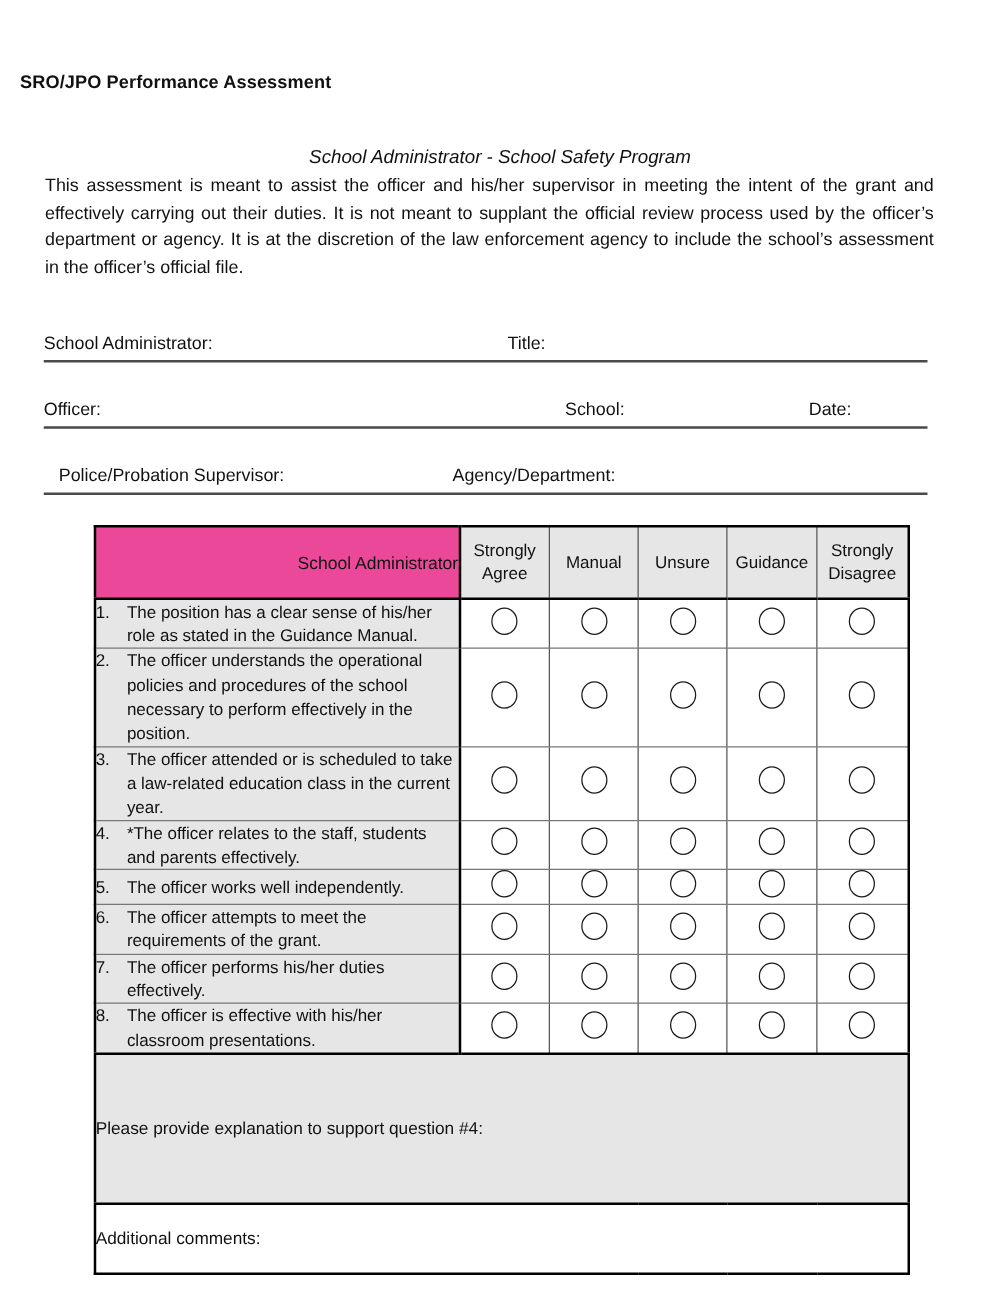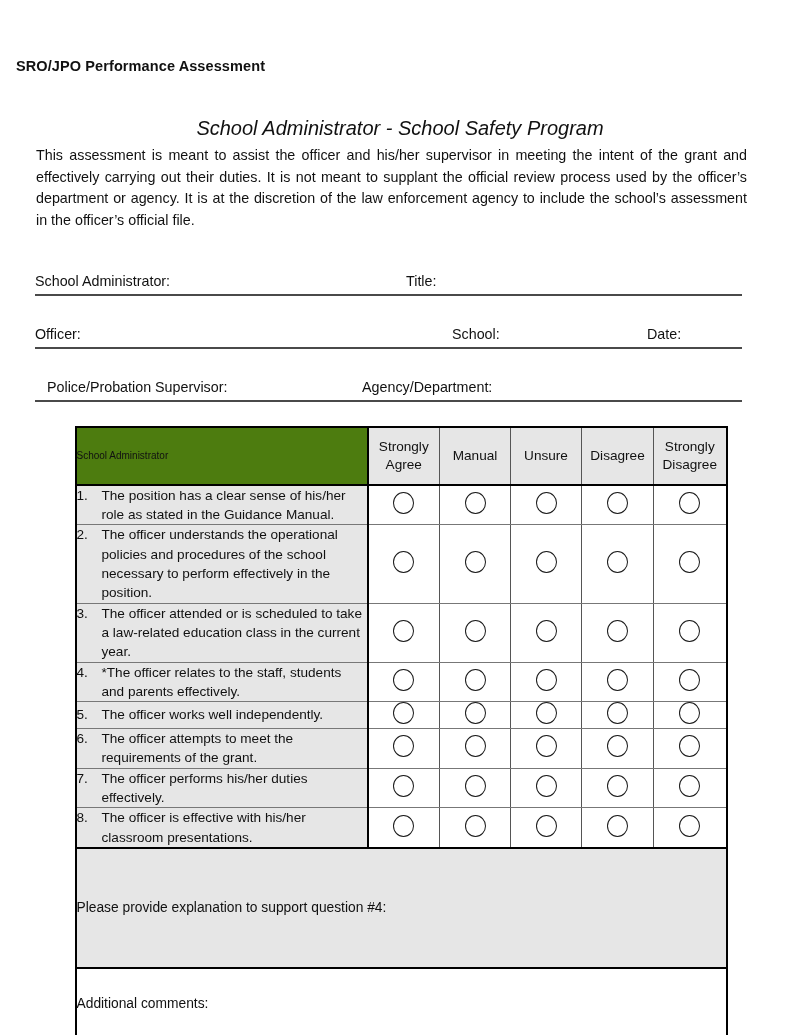--- a/index.html
+++ b/index.html
@@ -29,21 +29,21 @@
     text-align: left;
     font-weight: bold;
     font-size: 14.5px;
     letter-spacing: 0.1px;
     margin: 16px;
     padding-top: 42px;
   }
   .doc-subtitle {
     text-align: center;
     font-style: italic;
-    font-size: 20px;
+    font-size: 15px;
     margin: 0;
     padding-top: 27px;
   }
   .intro {
     font-size: 14.3px;
     line-height: 1.52;
     text-align: justify;
     margin: 0;
     padding: 5px 53px 0 36px;
   }
@@ -80,23 +80,23 @@
   }
   table.assessment td,
   table.assessment th {
     border: 1.1px solid #555555;
     vertical-align: middle;
     padding: 0;
   }
 
   
   .hdr-main {
-    background: #4d7c0f;
-    text-align: left;
-    font-size: 10px;
+    background: #ec4899;
+    text-align: right;
+    font-size: 14px;
     font-weight: normal;
     height: 58px;
     border-bottom: 2.4px solid #000000 !important;
     border-right: 2.4px solid #000000 !important;
   }
   .hdr-scale {
     background: #e6e6e6;
     text-align: center;
     font-size: 13.6px;
     font-weight: normal;
@@ -144,21 +144,21 @@
   }
 
   
   .comment-cell {
     font-size: 13.8px;
     padding: 12px 10px 10px 10px;
     vertical-align: top;
     border-top: 2.4px solid #000000 !important;
   }
   .comment-cell.shaded { background: #e6e6e6; height: 120px; }
-  .comment-cell.plain  { background: #ffffff; height: 72px; }
+  .comment-cell.plain  { background: #ffffff; height: 56px; }
 </style>
 </head>
 <body>
 
 <div class="page">
 
   <h1 class="doc-title">SRO/JPO Performance Assessment</h1>
   <div class="doc-subtitle">School Administrator - School Safety Program</div>
   <p class="intro">This assessment is meant to assist the officer and his/her supervisor in meeting the intent of the grant and effectively carrying out their duties.  It is not meant to supplant the official review process used by the officer’s department or agency. It is at the discretion of the law enforcement agency to include the school’s assessment in the officer’s official file.</p>
 
@@ -192,21 +192,21 @@
         <col style="width:72px">
         <col style="width:73px">
       </colgroup>
 
       <thead>
         <tr>
           <th class="hdr-main">School Administrator</th>
           <th class="hdr-scale">Strongly Agree</th>
           <th class="hdr-scale">Manual</th>
           <th class="hdr-scale">Unsure</th>
-          <th class="hdr-scale">Disagree</th>
+          <th class="hdr-scale">Guidance</th>
           <th class="hdr-scale">Strongly Disagree</th>
         </tr>
       </thead>
 
       <tbody id="question-body">
           <tr>
             <td class="q-cell">
               <div class="q-inner">
                 <span class="q-num">1.</span>
                 <span class="q-text">The position has a clear sense of his/her role as stated in the Guidance Manual.</span>

